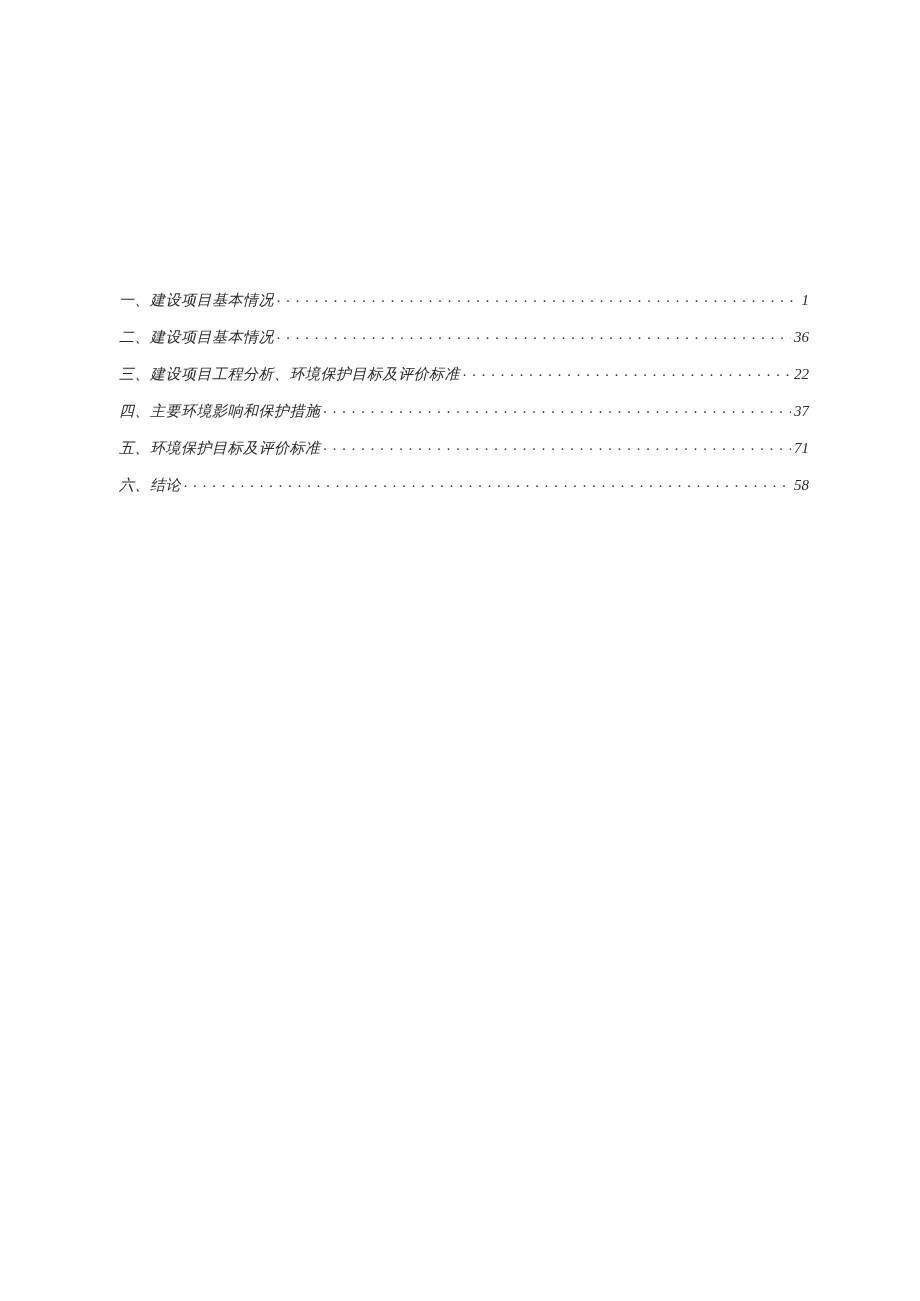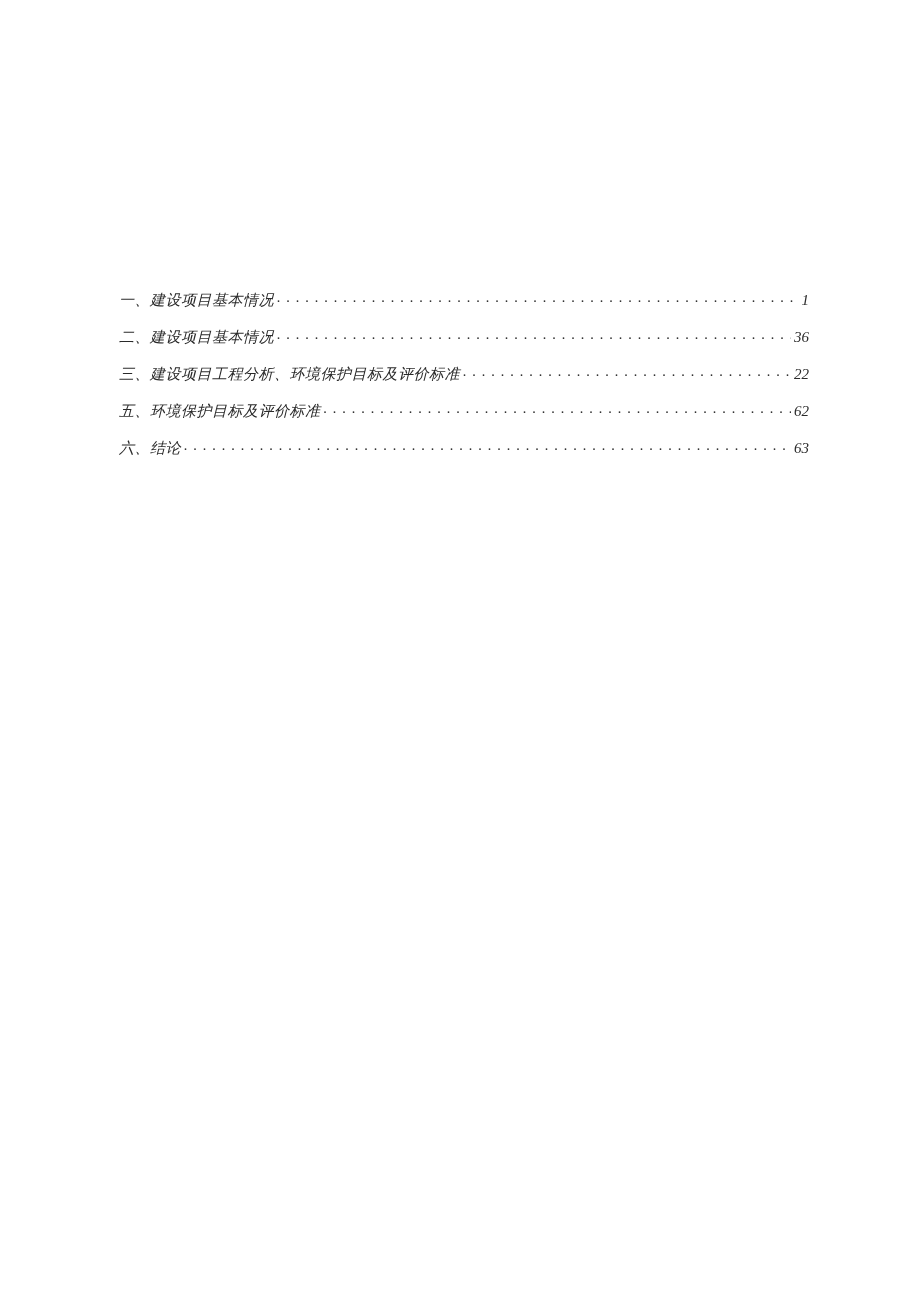--- a/index.html
+++ b/index.html
@@ -64,22 +64,27 @@
     <span class="toc-title">二、建设项目基本情况</span>
     <span class="toc-leader"></span>
     <span class="toc-page">36</span>
   </div>
   <div class="toc-entry">
     <span class="toc-title">三、建设项目工程分析、环境保护目标及评价标准</span>
     <span class="toc-leader"></span>
     <span class="toc-page">22</span>
   </div>
   <div class="toc-entry">
+    <span class="toc-title">四、主要环境影响和保护措施</span>
+    <span class="toc-leader"></span>
+    <span class="toc-page">37</span>
+  </div>
+  <div class="toc-entry">
     <span class="toc-title">五、环境保护目标及评价标准</span>
     <span class="toc-leader"></span>
-    <span class="toc-page">62</span>
+    <span class="toc-page">71</span>
   </div>
   <div class="toc-entry">
     <span class="toc-title">六、结论</span>
     <span class="toc-leader"></span>
-    <span class="toc-page">63</span>
+    <span class="toc-page">58</span>
   </div>
 </div>
 
 </body></html>

